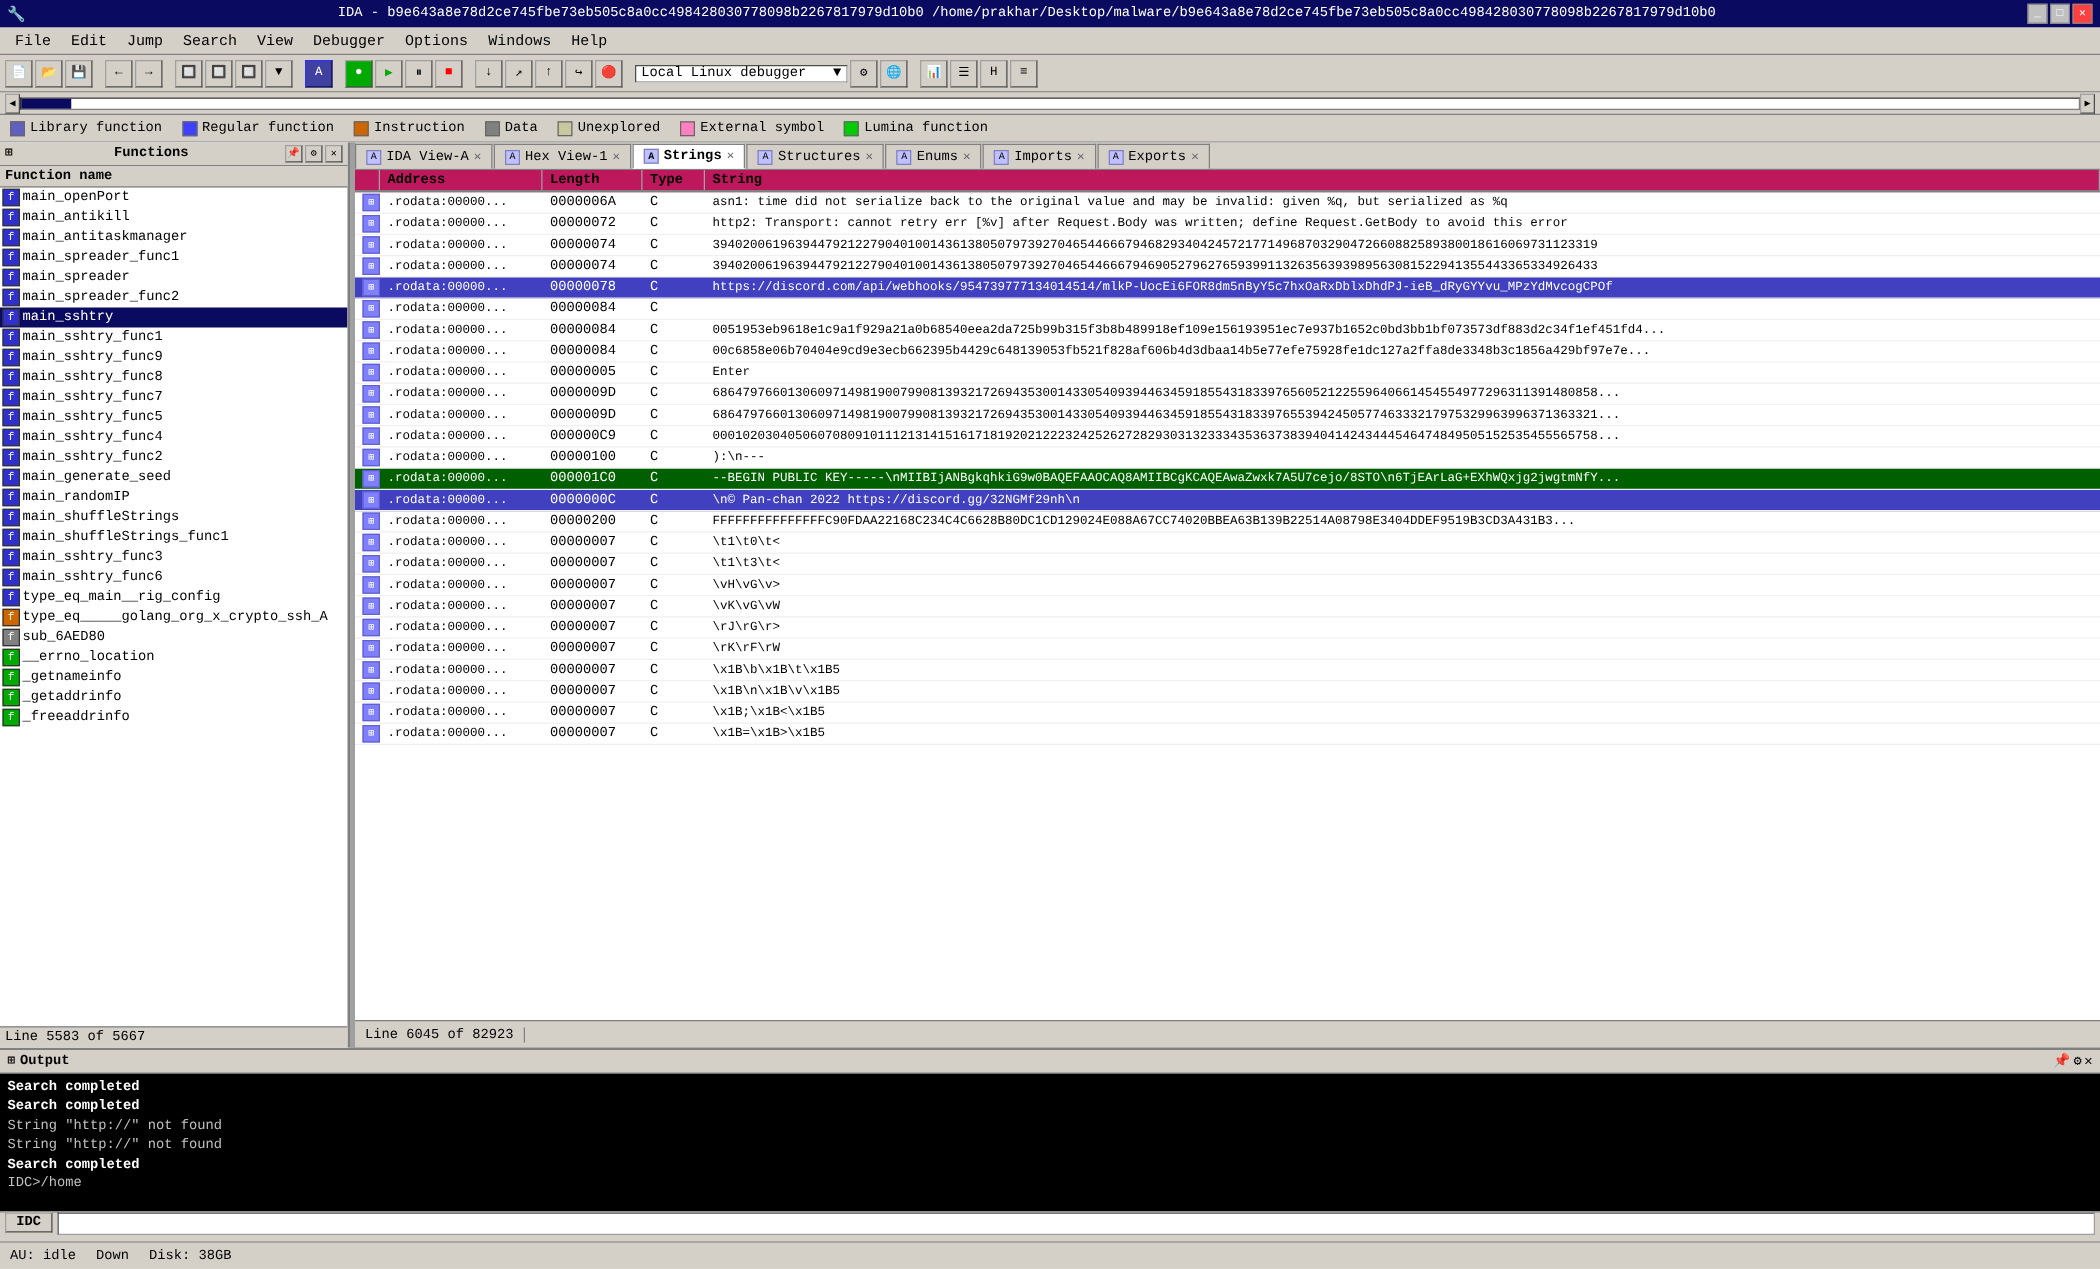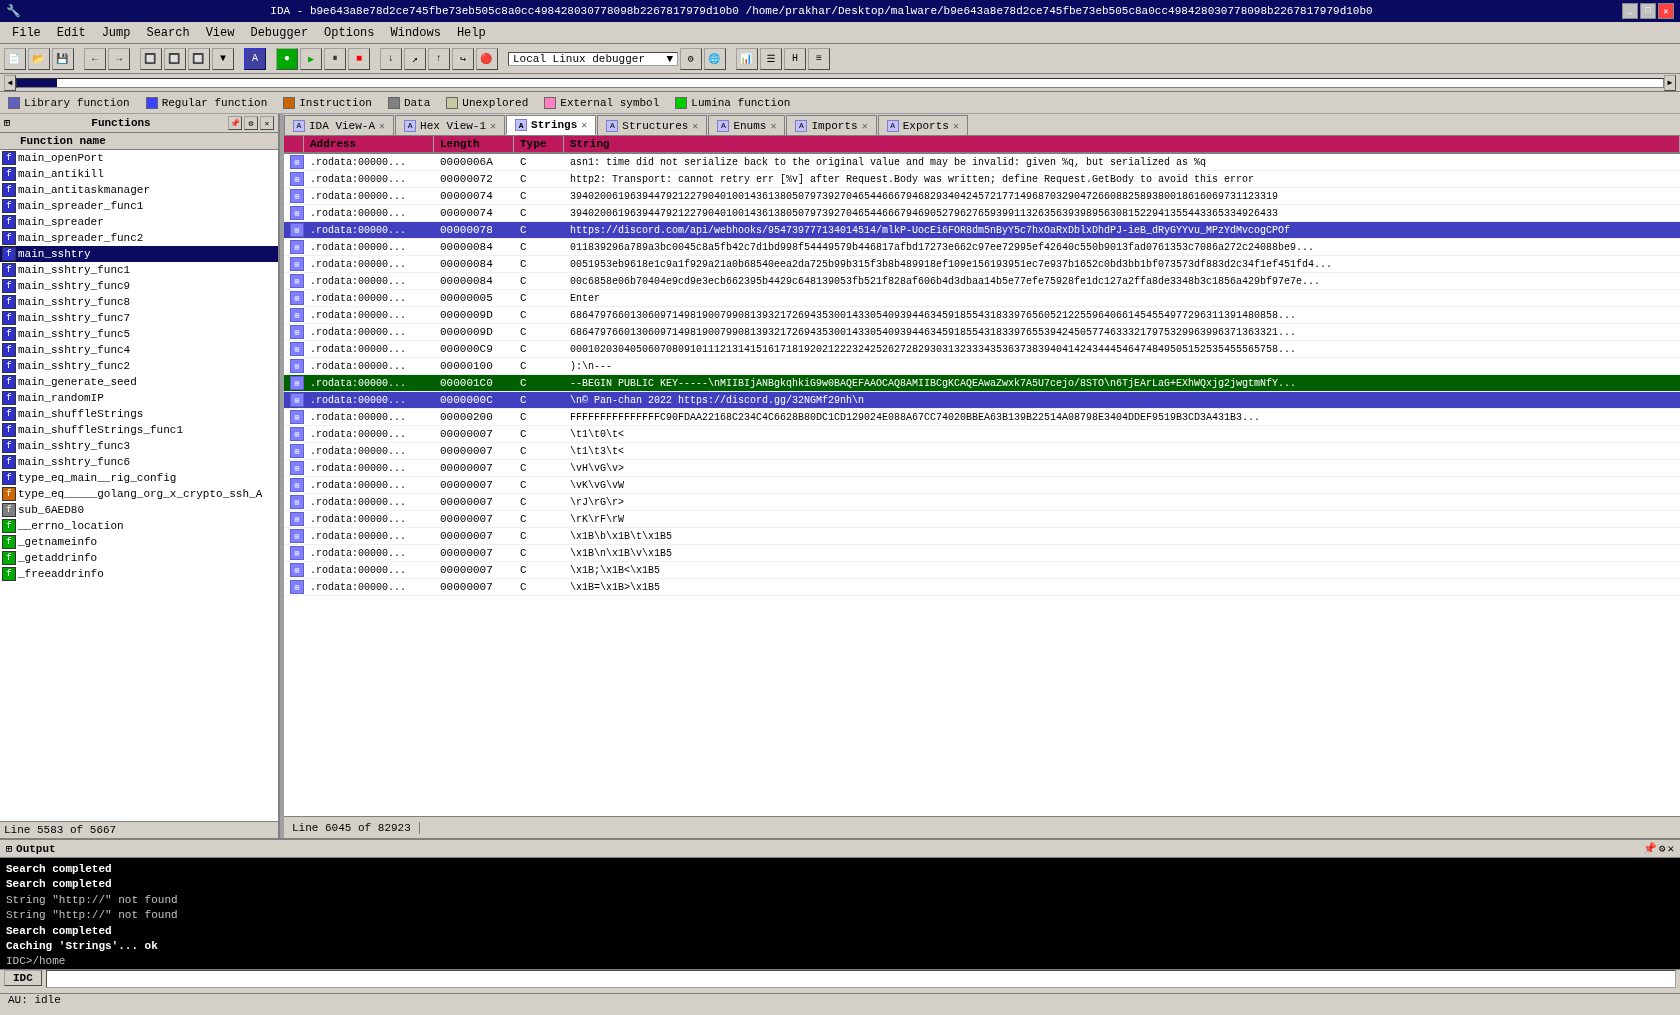--- a/index.html
+++ b/index.html
@@ -149,21 +149,21 @@
       display: flex; align-items: center; justify-content: center;
       cursor: pointer;
     }
     #functions-cols {
       background: #d4d0c8;
       display: flex;
       border-bottom: 1px solid #808080;
       font-size: 11px;
       font-weight: bold;
     }
-    #functions-cols .col-name { flex: 1; padding: 2px 4px; margin-left: 16px; }
+    #functions-cols .col-name { flex: 1; padding: 2px 4px; }
     #functions-list {
       flex: 1;
       overflow-y: auto;
       overflow-x: hidden;
     }
     .func-item {
       display: flex;
       align-items: center;
       padding: 1px 2px;
       font-size: 11px;
@@ -355,26 +355,25 @@
       background: #fff;
       font-family: 'Courier New', monospace;
       font-size: 11px;
     }
 
     
     #status-bar {
       background: #d4d0c8;
       height: 22px;
       display: flex;
-      align-items: flex-start;
+      align-items: center;
       border-top: 1px solid #808080;
       font-size: 11px;
       padding: 0 8px;
       gap: 16px;
-      flex-direction: column;
     }
 
     
     ::-webkit-scrollbar { width: 12px; }
     ::-webkit-scrollbar-track { background: #d4d0c8; }
     ::-webkit-scrollbar-thumb { background: #a0a0a0; border: 1px solid #808080; }
 
     .resize-handle {
       width: 4px;
       background: #a0a0a0;
@@ -713,21 +712,20 @@
             <div class="td td-type">C</div>
             <div class="td td-string">https://discord.com/api/webhooks/954739777134014514/mlkP-UocEi6FOR8dm5nByY5c7hxOaRxDblxDhdPJ-ieB_dRyGYYvu_MPzYdMvcogCPOf</div>
           </div>
           <div class="tr">
             <div class="td td-icon">
               <div class="row-icon">⊞</div>
             </div>
             <div class="td td-address">.rodata:00000...</div>
             <div class="td td-length">00000084</div>
             <div class="td td-type">C</div>
-            <div class="td td-string">011839296a789a3bc0045c8a5fb42c7d1bd998f54449579b446817afbd17273e662c97ee72995ef42640c550b9013fad0761353c7086a272c24088be9...</div>
           </div>
           <div class="tr">
             <div class="td td-icon">
               <div class="row-icon">⊞</div>
             </div>
             <div class="td td-address">.rodata:00000...</div>
             <div class="td td-length">00000084</div>
             <div class="td td-type">C</div>
             <div class="td td-string">0051953eb9618e1c9a1f929a21a0b68540eea2da725b99b315f3b8b489918ef109e156193951ec7e937b1652c0bd3bb1bf073573df883d2c34f1ef451fd4...</div>
           </div>
@@ -923,21 +921,20 @@
       <div class="header-icon">✕</div>
     </div>
   </div>
   <div id="output-body">
 
   <div class="bold">Search completed</div>
       <div class="bold">Search completed</div>
       <div>String "http://" not found</div>
       <div>String "http://" not found</div>
       <div class="bold">Search completed</div>
-      <div class="bold">Caching 'Strings'... ok</div>
       <div>IDC&gt;/home</div>
     </div>
   <div id="idc-bar">
     <div id="idc-label">IDC</div>
     <input id="idc-input" type="text" style="">
   </div>
 </div>
 
 <div id="status-bar">
   <span>AU: idle</span>

